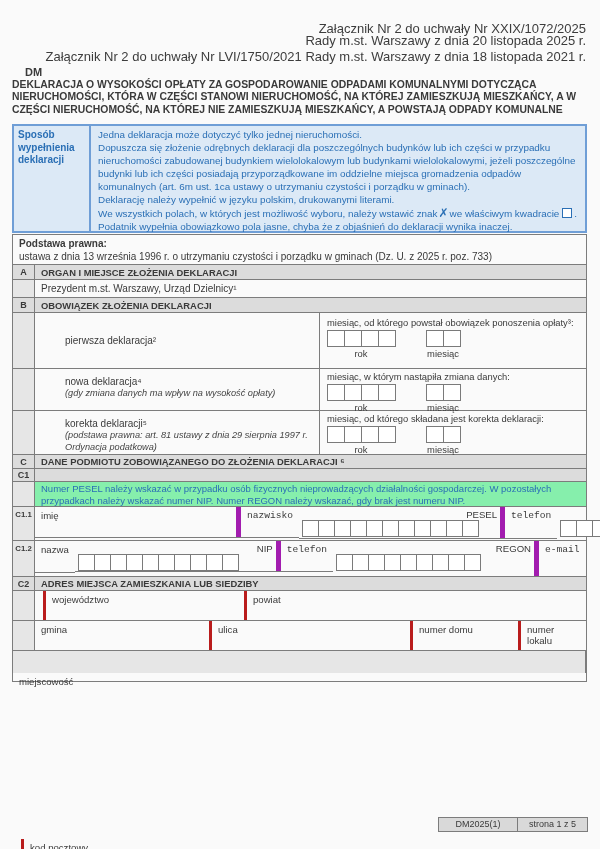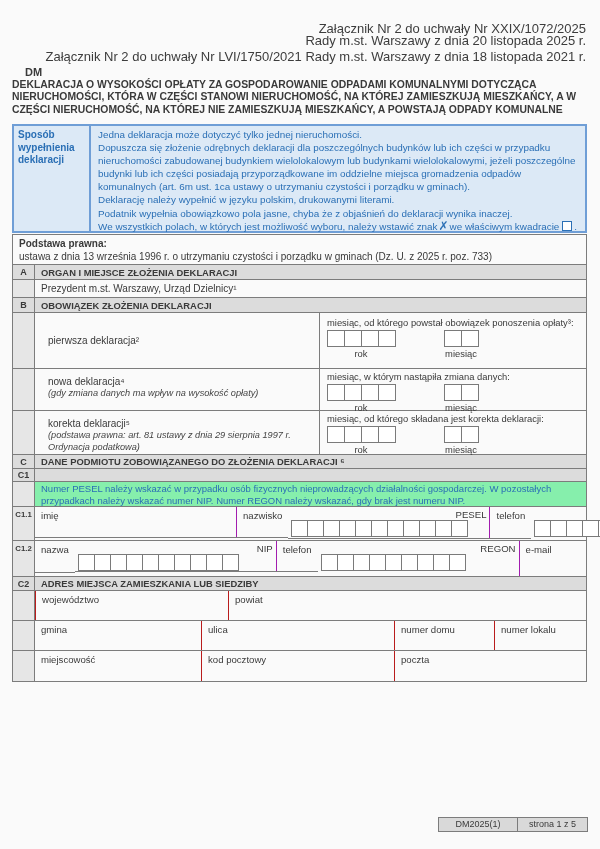--- a/index.html
+++ b/index.html
@@ -19,65 +19,65 @@
   .bluebox { position:absolute; left:12px; top:124px; width:575px; height:109px; display:flex;
              border:2px solid #6f9ed6; background:#dce9f6; color:#2a6fb5; }
   .bluebox .bb-label { flex:0 0 77px; border-right:2px solid #6f9ed6; padding:3px 4px; font-size:10px; line-height:12.5px; font-weight:bold; }
   .bluebox .bb-content { flex:1; padding:2px 7px 2px 7px; font-size:9.9px; line-height:13.1px; }
   .xmark { font-size:12px; margin:0 1px; }
   .sq { display:inline-block; width:10px; height:10px; border:1.4px solid #2a6fb5; background:#fff; vertical-align:-1px; margin:0 2px 0 3px; }
 
   
   .tbl { position:absolute; left:12px; top:234px; width:575px; border:1px solid #7c7c7c; font-size:9.6px; }
   .trow { display:flex; border-bottom:1px solid #7c7c7c; background:#fafafa; }
-  .trow:last-child { border-bottom:none; }
+  .trow:last-child { border-bottom:none;flex-direction:column; }
   .num { flex:0 0 22px; background:#e6e6e6; border-right:1px solid #7c7c7c; display:flex;
          align-items:center; justify-content:center; font-weight:bold; font-size:9px; }
   .num.top { align-items:flex-start; padding-top:3px; font-size:7.8px; }
   .hdr { background:#dcdcdc; font-weight:bold; }
   .hdr .num { background:#dcdcdc; }
   .hdr .hcell { flex:1; padding:1px 6px; display:flex; align-items:center; font-size:9.4px; }
   .cell { padding:3px 6px; }
   .grow { flex:1; }
-  .bl { border-left:1px solid #b91c1c; }
+  .bl { border-left:3px solid #b91c1c;margin-left:8px; }
   .bb { border-bottom:1px solid #7c7c7c; }
 
   .h30{height:30px}.h15{height:15px}.h18{height:18px}.h14{height:14px}.h13{height:13px}.h25{height:25px}
   .h56{height:56px}.h42{height:42px}.h44{height:44px}
   .h31{height:31px}.h32{height:32px}.h33{height:33px}.h35{height:35px}
 
   .legal-label { font-weight:bold; font-size:10px; line-height:13px; }
   .legal-text { font-size:10px; line-height:13px; }
   .a-value { display:flex; align-items:center; font-size:10px; }
 
   
-  .b-left { flex:0 0 284px; padding-left:13px; font-size:10px; }
+  .b-left { flex:0 0 284px; padding-left:30px; font-size:10px; }
   .b-left.center { display:flex; align-items:center; }
   .b-left .sub { font-style:italic; font-size:9.2px; line-height:11.5px; color:#444; }
   .b-left .main { line-height:13px; padding-top:1px; }
   .b-left.padtop { padding-top:5px; }
   .b-right { flex:1; border-left:1px solid #7c7c7c; padding:2px 4px 0 7px; }
   .br-label { font-size:9.4px; line-height:12px; margin-bottom:1px; }
-  .boxrow { display:flex; align-items:flex-start;gap:18px; }
+  .boxrow { display:flex; align-items:flex-start; }
   .grp { margin-right:31px; }
   .grp:last-child { margin-right:0; }
   .grp-label { text-align:center; font-size:9.4px; margin-top:1px; }
 
   .boxes { display:flex; }
   .bx { width:17px; height:17px; border:1px solid #7a7a7a; margin-right:-1px; background:#fff; }
   .bboxes .bx { width:18px; }
 
   
   .note { flex:1; background:#86efac; color:#2a6fb5; font-size:9.5px; line-height:12.3px; padding:1px 6px; }
 
   
   .c1-grid { flex:1; display:flex; }
   .c1-row { display:flex; }
   .c1-left { flex:0 0 201px; }
-  .c1-right { flex:1; border-left:1px solid #a21caf; }
+  .c1-right { flex:1; border-left:5px solid #a21caf;font-family:Liberation Mono, monospace; }
   .fld { font-size:9.6px; padding:3px 6px; }
   .fld-label { font-size:9.6px; }
   .numfld { padding:2px 3px 0 3px; }
   .numfld .fld-label { padding-left:3px;text-align:right; }
 
   
   .c2-col1 { flex:0 0 166px; }
   .c2-col2 { flex:0 0 193px; }
   .c2-col3 { flex:1; }
   .c2-dom { flex:0 0 100px; }
@@ -102,22 +102,22 @@
 
   <div class="dm">DM</div>
   <div class="title">DEKLARACJA O WYSOKOŚCI OPŁATY ZA GOSPODAROWANIE ODPADAMI KOMUNALNYMI DOTYCZĄCA NIERUCHOMOŚCI, KTÓRA W CZĘŚCI STANOWI NIERUCHOMOŚĆ, NA KTÓREJ ZAMIESZKUJĄ MIESZKAŃCY, A W CZĘŚCI NIERUCHOMOŚĆ, NA KTÓREJ NIE ZAMIESZKUJĄ MIESZKAŃCY, A POWSTAJĄ ODPADY KOMUNALNE</div>
 
   <div class="bluebox">
     <div class="bb-label">Sposób wypełnienia deklaracji</div>
     <div class="bb-content">
       <div>Jedna deklaracja może dotyczyć tylko jednej nieruchomości.</div>
       <div>Dopuszcza się złożenie odrębnych deklaracji dla poszczególnych budynków lub ich części w przypadku nieruchomości zabudowanej budynkiem wielolokalowym lub budynkami wielolokalowymi, jeżeli poszczególne budynki lub ich części posiadają przyporządkowane im oddzielne miejsca gromadzenia odpadów komunalnych (art. 6m ust. 1ca ustawy o utrzymaniu czystości i porządku w gminach).</div>
       <div>Deklarację należy wypełnić w języku polskim, drukowanymi literami.</div>
+      <div><span>We wszystkich polach, w których jest możliwość wyboru, należy wstawić znak</span><span class="xmark">✗</span><span>we właściwym kwadracie</span><span class="sq"></span><span>.</span></div>
       <div>Podatnik wypełnia obowiązkowo pola jasne, chyba że z objaśnień do deklaracji wynika inaczej.</div>
-      <div><span>We wszystkich polach, w których jest możliwość wyboru, należy wstawić znak</span><span class="xmark">✗</span><span>we właściwym kwadracie</span><span class="sq"></span><span>.</span></div>
     </div>
   </div>
 
   <div class="tbl">
 
     <div class="trow h30">
       <div class="cell grow" style="padding-top:2px">
         <div class="legal-label">Podstawa prawna:</div>
         <div class="legal-text">ustawa z dnia 13 września 1996 r. o utrzymaniu czystości i porządku w gminach (Dz. U. z 2025 r. poz. 733)</div>
       </div>

